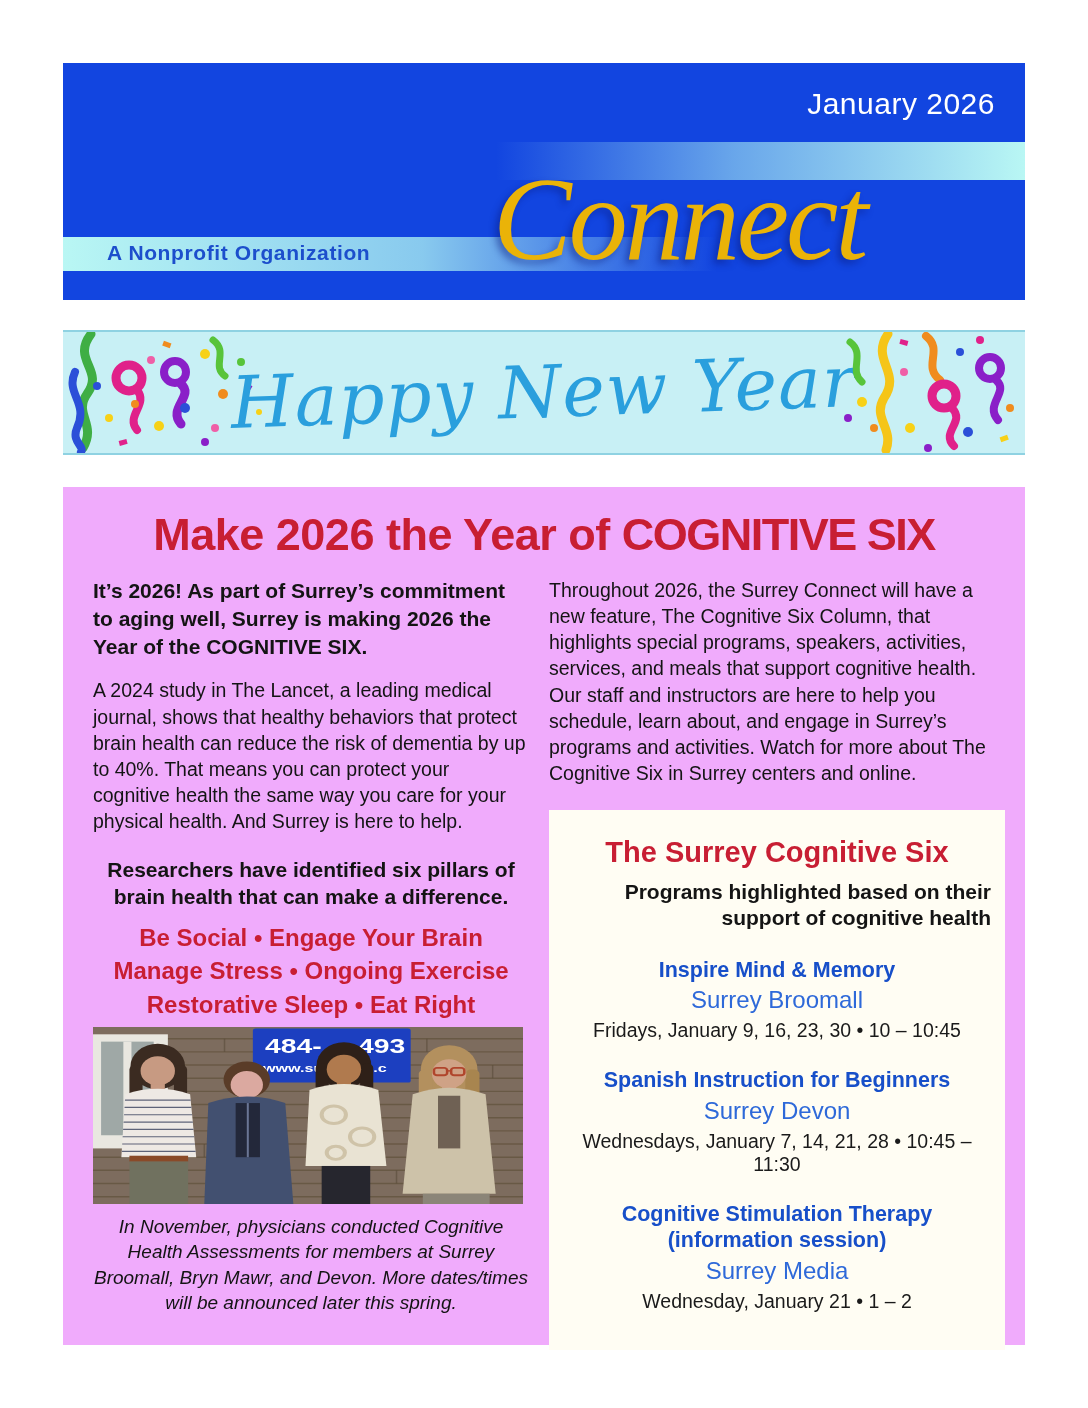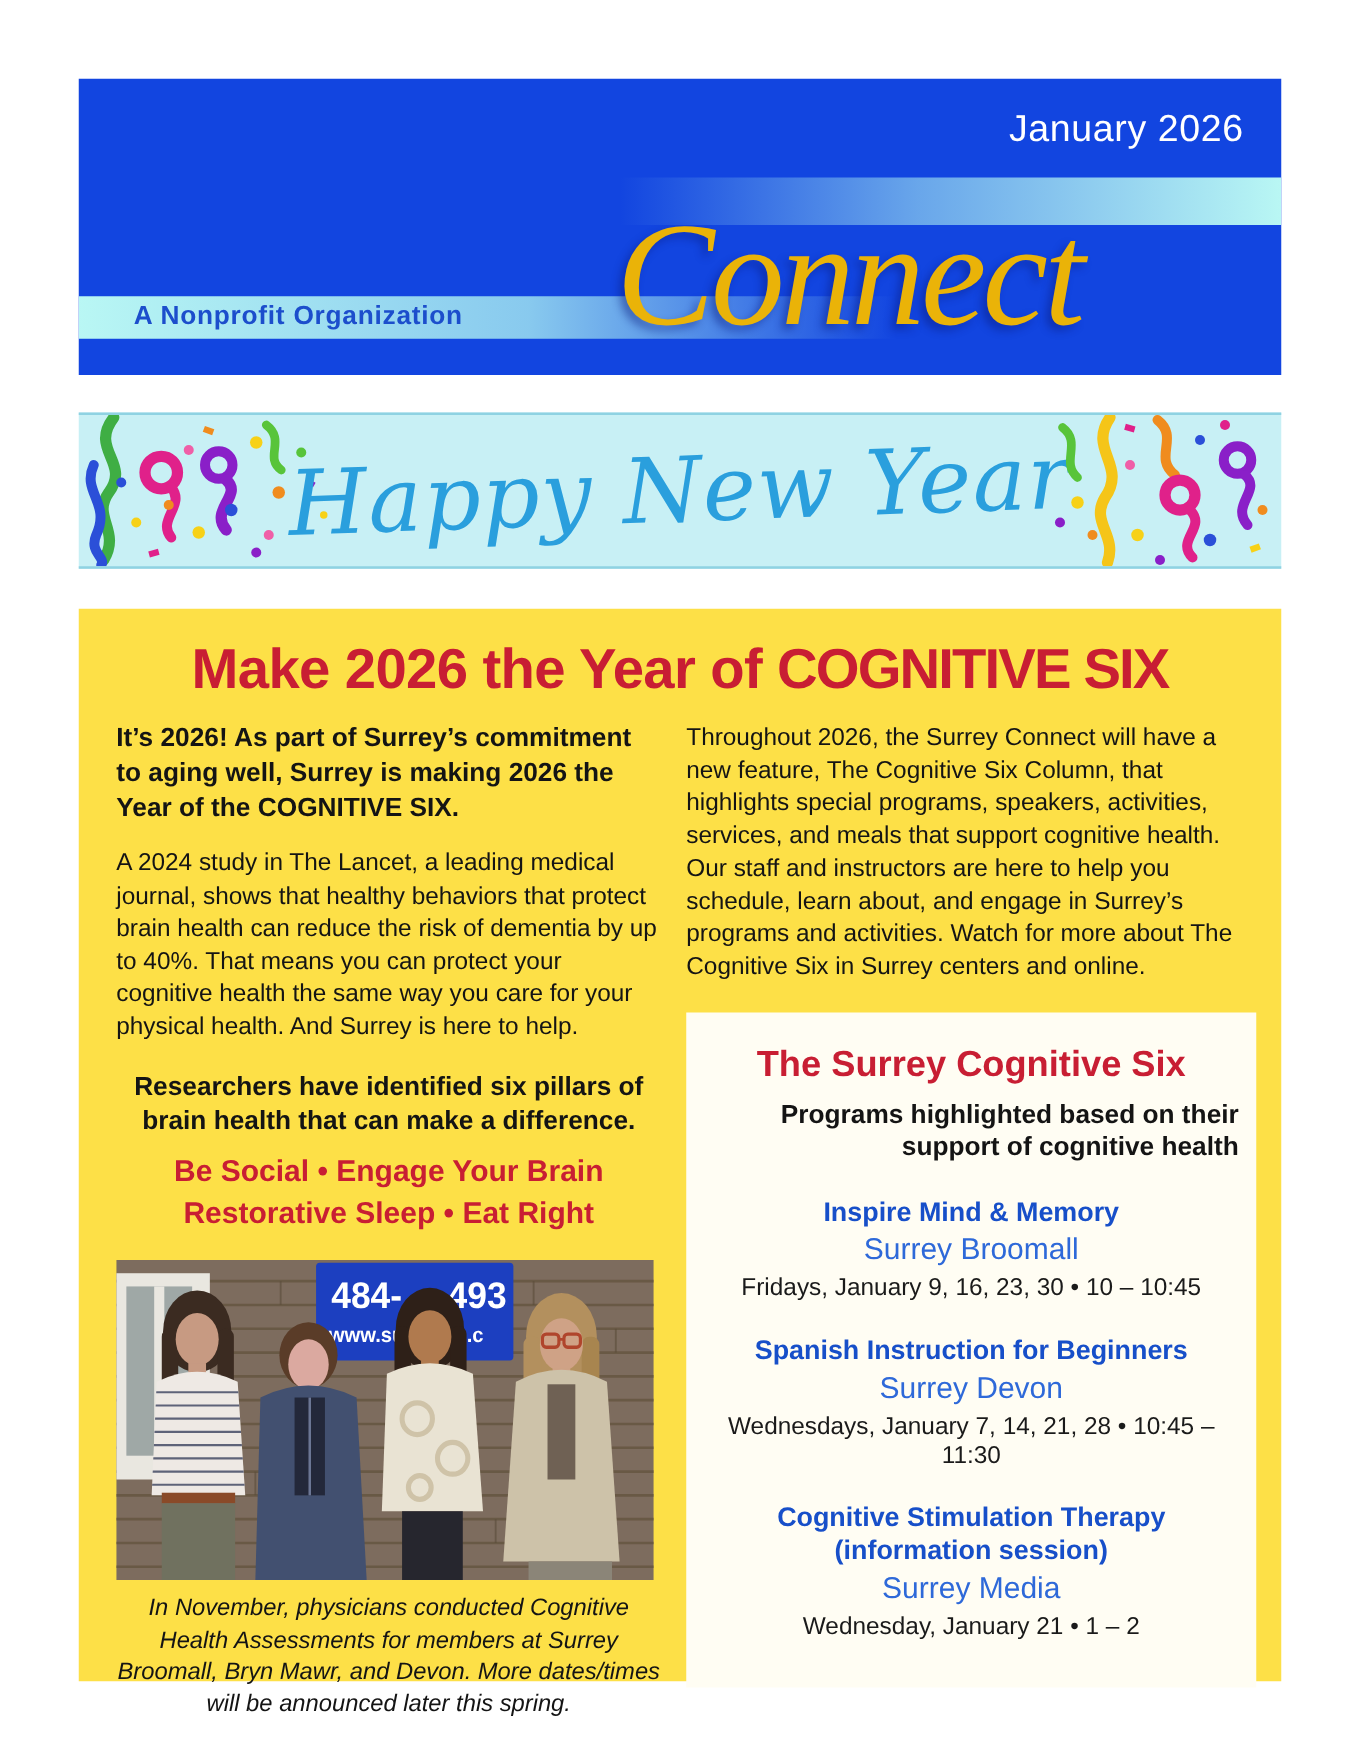--- a/index.html
+++ b/index.html
@@ -25,33 +25,33 @@
   .nyb { position:absolute; left:63px; top:330px; width:962px; height:125px; background:#c8f0f5;
     border-top:2px solid #8fd2e2; border-bottom:2px solid #8fd2e2; overflow:hidden; }
   .nyb-text { position:absolute; left:0; right:0; top:18px; text-align:center;
     font-family:"DejaVu Serif", serif; font-style:italic; font-size:72px; color:#2a9fdd;
     transform:rotate(-2deg); letter-spacing:1px; }
   .confetti { position:absolute; top:0; height:121px; }
   .confetti.left { left:0; width:235px; }
   .confetti.right { right:0; width:185px; }
 
   
-  .panel { position:absolute; left:63px; top:487px; width:962px; height:858px; background:#fde047; }
+  .panel { position:absolute; left:63px; top:487px; width:962px; height:858px; background:#f0abfc; }
   .headline { margin-top:22px; text-align:center; color:#c81e33; font-size:45px; font-weight:bold; letter-spacing:-0.5px; }
   .headline .emph { letter-spacing:-1.5px; font-weight:bold; }
   .cols { display:flex; padding:0 30px; gap:20px; margin-top:16px; }
   .col-left { width:436px; flex:0 0 436px; }
   .col-right { width:456px; flex:0 0 456px; }
 
   .intro-bold { font-weight:bold; font-size:21px; line-height:1.34; color:#141414; }
   .bodypara { font-size:19.5px; line-height:1.34; color:#141414; margin-top:16px; }
   .pillars-lead { margin-top:22px; text-align:center; font-weight:bold; font-size:21px; line-height:1.3; color:#141414; }
   .pillars { margin-top:10px; text-align:center; color:#c81e33; font-weight:bold; font-size:24px; line-height:1.4; }
 
-  .photo-wrap { margin-top:20px; width:430px; height:256px; }
+  .photo-wrap { margin-top:5px; width:430px; height:177px; }
   .photo-wrap svg { display:block; width:100%; height:100%; }
   .caption { margin-top:10px; text-align:center; font-style:italic; font-size:19px; line-height:1.35; color:#141414; }
 
   .program-box { margin-top:24px; background:#fffdf3; padding:26px 14px 30px; min-height:540px; }
   .pb-title { text-align:center; color:#c81e33; font-weight:bold; font-size:29px; }
   .pb-subtitle { margin-top:10px; text-align:right; font-weight:bold; font-size:21px; line-height:1.25; color:#141414; }
   .program { margin-top:26px; text-align:center; }
   .p-name { color:#174fc9; font-weight:bold; font-size:21.5px; line-height:1.2; }
   .p-note { color:#174fc9; font-weight:bold; font-size:21.5px; line-height:1.2; }
   .p-venue { color:#2e69d9; font-size:24px; margin-top:3px; }
@@ -123,20 +123,21 @@
     <h1 class="headline"><span>Make 2026 the Year of </span><span class="emph">COGNITIVE SIX</span></h1>
 
     <div class="cols">
 
       <div class="col-left">
         <p class="intro-bold">It’s 2026! As part of Surrey’s commitment to aging well, Surrey is making 2026 the Year of the COGNITIVE SIX.</p>
         <p class="bodypara">A 2024 study in The Lancet, a leading medical journal, shows that healthy behaviors that protect brain health can reduce the risk of dementia by up to 40%. That means you can protect your cognitive health the same way you care for your physical health. And Surrey is here to help.</p>
         <p class="pillars-lead">Researchers have identified six pillars of brain health that can make a difference.</p>
         <div class="pillars">
           <div>Be Social  •  Engage Your Brain</div>
+          <div>Manage Stress  •  Ongoing Exercise</div>
           <div>Restorative Sleep  •  Eat Right</div>
         </div>
 
         <div class="photo-wrap">
           <svg viewBox="0 0 425 242" preserveAspectRatio="none" aria-hidden="true">
             <defs>
               <clipPath id="clipP1">
                   <path d="M32,92 q32,-15 64,0 l6,86 h-74 z"></path>
                 </clipPath>
             </defs>

